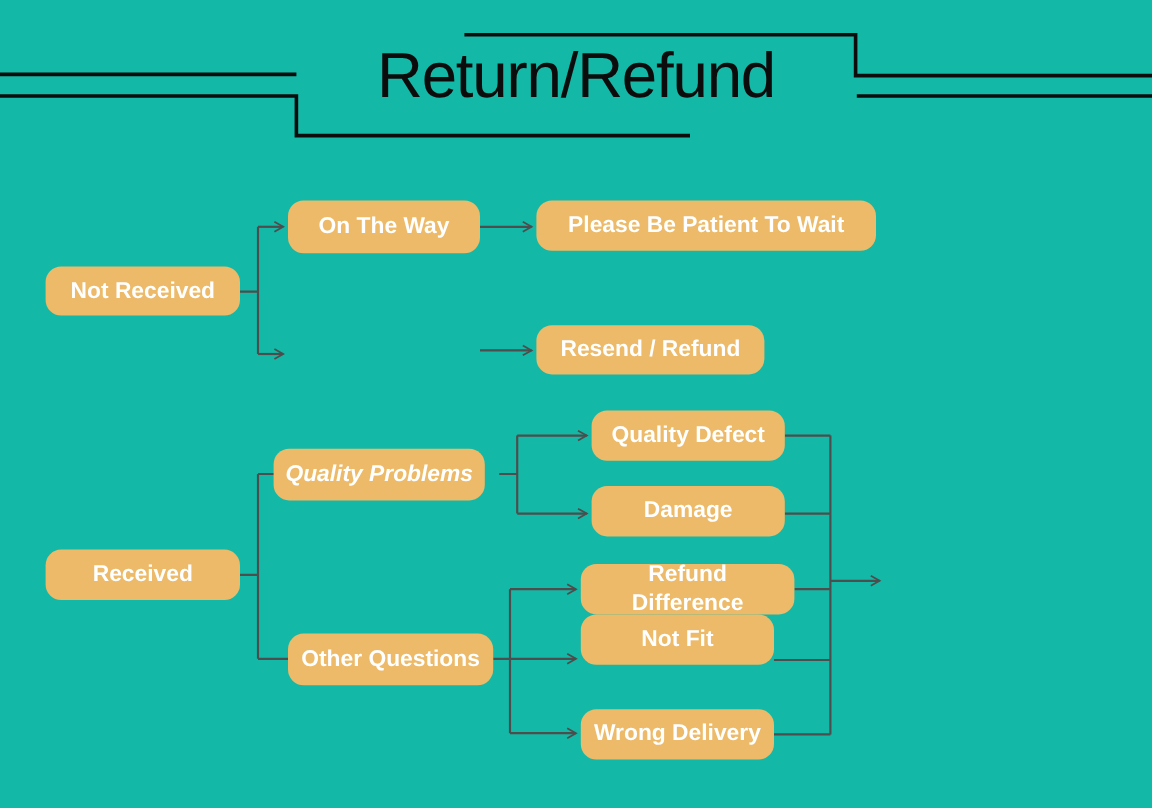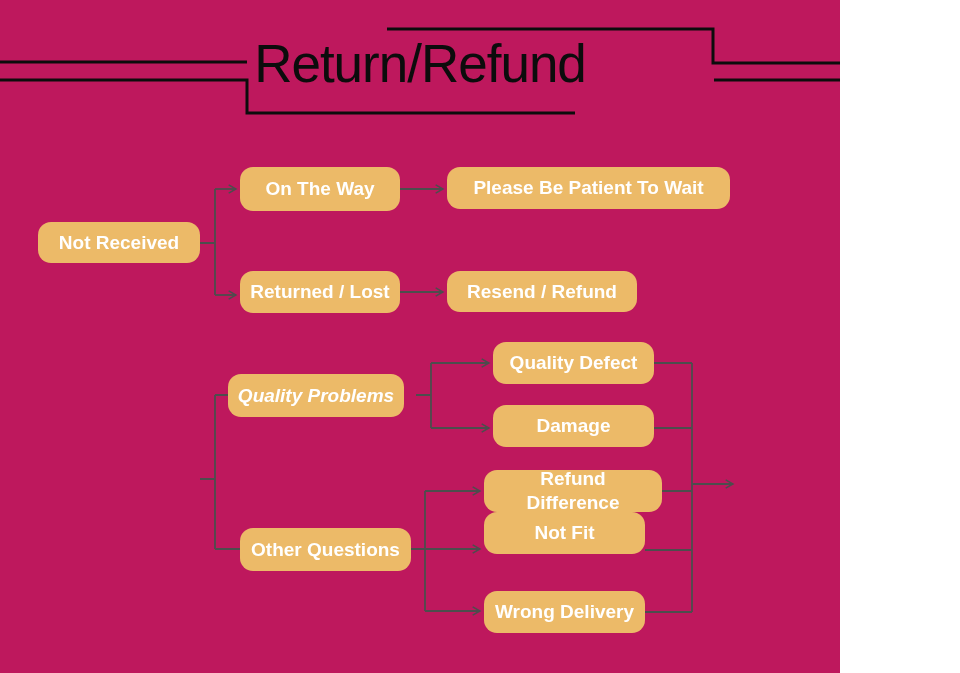--- a/index.html
+++ b/index.html
@@ -1,19 +1,19 @@
 <!DOCTYPE html>
 <html><head>
 <meta charset="utf-8">
 <style>
   html,body{margin:0;padding:0;background:#ffffff;}
   .stage{
     position:relative;
-    width:840px;height:673px;
-    background:#be185d;
+    width:960px;height:673px;
+    background:#14b8a6;
     font-family:"Liberation Sans", sans-serif;
     overflow:hidden;
   }
   .lines-layer{
     position:absolute;left:0;top:0;width:960px;height:673px;
   }
   .page-title{
     position:absolute;
     left:0;right:0;top:36px;
     text-align:center;
@@ -95,23 +95,23 @@
       <path d="M654,363 H692 M654,428 H692 M662,491 H692 M645,550 H692 M645,612 H692 M692,363 V612"></path>
       <path d="M692,484 H733" marker-end="url(#arrow)"></path>
     </g>
   </svg>
 
   <div class="page-title">Return/Refund</div>
 
   <div class="node n-on-the-way">On The Way</div>
   <div class="node n-not-received">Not Received</div>
   <div class="node n-be-patient">Please Be Patient To Wait</div>
-  <div class="node n-returned-lost">Returned / Lost</div>
   <div class="node n-resend-refund">Resend / Refund</div>
 
+  <div class="node n-received">Received</div>
   <div class="node n-quality-problems">Quality Problems</div>
   <div class="node n-other-questions">Other Questions</div>
   <div class="node n-quality-defect">Quality Defect</div>
   <div class="node n-damage">Damage</div>
   <div class="node n-color-difference">Refund Difference</div>
   <div class="node n-not-fit">Not Fit</div>
   <div class="node n-wrong-delivery">Wrong Delivery</div>
 
 </div>
 

